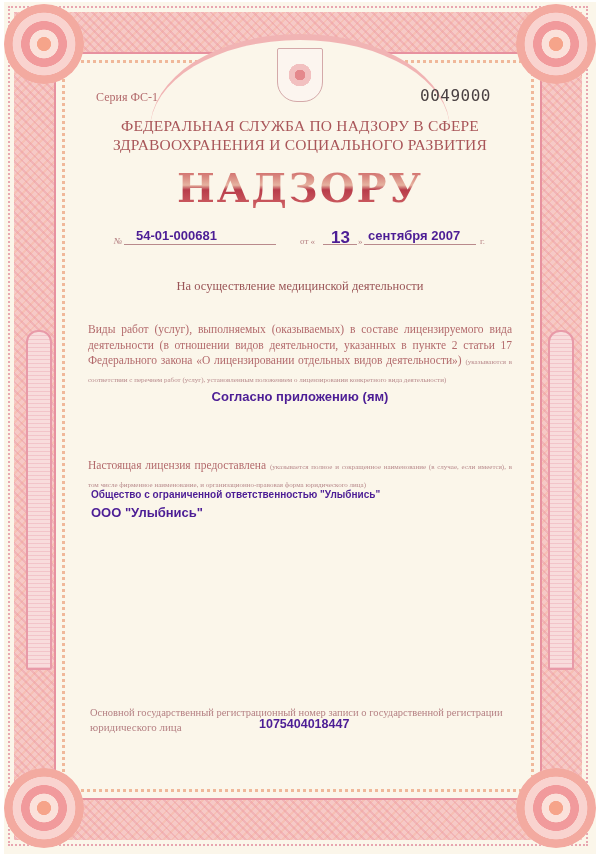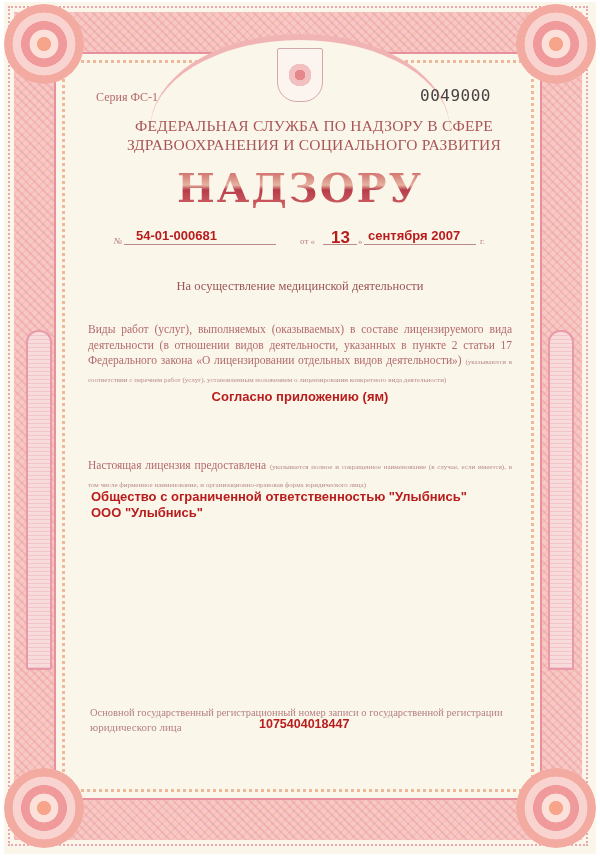--- a/index.html
+++ b/index.html
@@ -27,26 +27,26 @@
     background: radial-gradient(circle, #f6a48a 0 12%, #fbe1da 13% 25%, #f19a9c 26% 40%, #f9d3cf 41% 55%, #f3aaa0 56% 70%, #f6c6c0 71% 100%); }
   .tiny-print { position: absolute; left: 380px; top: 843px; font-family: "Liberation Serif", serif; font-size: 4px; color: #c89aa0; letter-spacing: 0.3px; }
   
   .txt { position: absolute; font-family: "Liberation Serif", serif; color: #b36a6c; }
   .emblem { position: absolute; left: 277px; top: 48px; width: 44px; height: 52px; border: 1px solid #d4a9a9;
     border-radius: 2px 2px 20px 20px; background: #fcf5ef; display: flex; align-items: center; justify-content: center; }
   .emblem-inner { width: 28px; height: 30px; border-radius: 50%;
     background: radial-gradient(circle, #e4888c 0 25%, #f2c0c0 26% 55%, transparent 56%); }
   .series { left: 96px; top: 90px; font-size: 12px; }
   .serial { position: absolute; left: 420px; top: 86px; font-family: "DejaVu Sans Mono", monospace; font-size: 16px; color: #4a4143; letter-spacing: 0.5px; }
-  .agency { left: 74px; width: 480px; text-align: center; font-size: 15.5px; letter-spacing: 0.2px; color: #a95659; }
+  .agency { left: 60px; width: 480px; text-align: center; font-size: 15.5px; letter-spacing: 0.2px; color: #a95659; }
   .title { position: absolute; left: 60px; width: 480px; top: 164px; text-align: center;
     font-family: "DejaVu Serif", serif; font-weight: bold; font-size: 40px; letter-spacing: 2px;
     background: linear-gradient(180deg, #c5474f 0%, #e6b3a0 45%, #b83c4a 55%, #d46a6a 100%);
     -webkit-background-clip: text; background-clip: text; color: transparent; }
-  .fill { position: absolute; font-family: "Liberation Sans", sans-serif; font-weight: bold; color: #b91c1c; }
+  .fill { position: absolute; font-family: "Liberation Sans", sans-serif; font-weight: bold; color: #4c1d95; }
   .uline { position: absolute; border-bottom: 1px solid #b98a8c; height: 0; }
   .small-lbl { position: absolute; font-family: "Liberation Serif", serif; font-size: 9px; color: #b58083; }
   .par { left: 88px; width: 424px; font-size: 11.5px; line-height: 15.5px; text-align: justify; }
   .note { font-size: 7px; color: #b88a8c; }
 </style>
 </head>
 <body>
 
 <div class="sheet"></div>
 <div class="frame-outer"></div>
@@ -95,18 +95,18 @@
 <div class="txt par" style="top:322px;">
   <span>Виды работ (услуг), выполняемых (оказываемых) в составе лицензируемого вида деятельности (в отношении видов деятельности, указанных в пункте 2 статьи 17 Федерального закона «О лицензировании отдельных видов деятельности»)</span>
   <span class="note">(указываются в соответствии с перечнем работ (услуг), установленным положением о лицензировании конкретного вида деятельности)</span>
 </div>
 <div class="fill" style="left:60px;width:480px;top:389px;text-align:center;font-size:13px;">Согласно приложению (ям)</div>
 
 <div class="txt par" style="top:458px;">
   <span>Настоящая лицензия предоставлена</span>
   <span class="note">(указывается полное и сокращенное наименование (в случае, если имеется), в том числе фирменное наименование, и организационно-правовая форма юридического лица)</span>
 </div>
-<div class="fill" style="left:91px;top:489px;font-size:13px;">Общество с ограниченной ответственностью "Улыбнись"</div>
+<div class="fill" style="left:91px;top:489px;font-size:10px;">Общество с ограниченной ответственностью "Улыбнись"</div>
 <div class="fill" style="left:91px;top:505px;font-size:13px;">ООО "Улыбнись"</div>
 
 <div class="txt" style="left:90px;width:424px;top:707px;font-size:10.5px;color:#b58083;">Основной государственный регистрационный номер записи о государственной регистрации</div>
 <div class="txt" style="left:90px;top:721px;font-size:11px;color:#b58083;">юридического лица</div>
 <div class="fill" style="left:259px;top:717px;font-size:12.5px;">1075404018447</div>
 
 </body></html>

